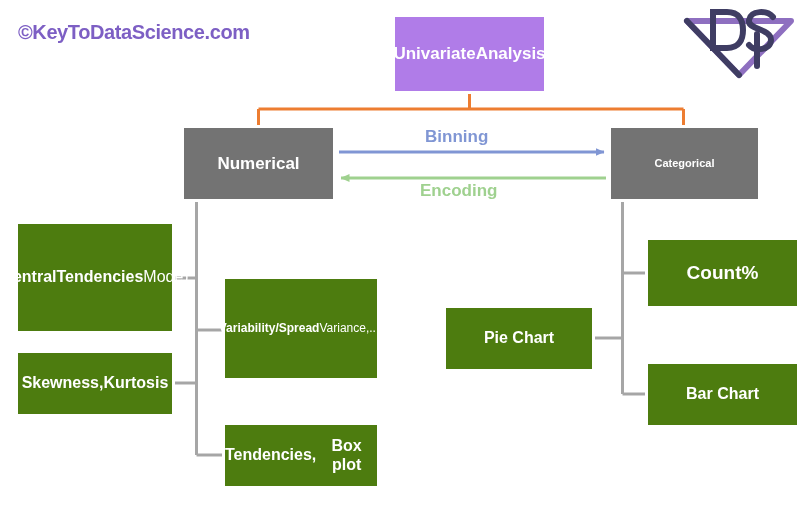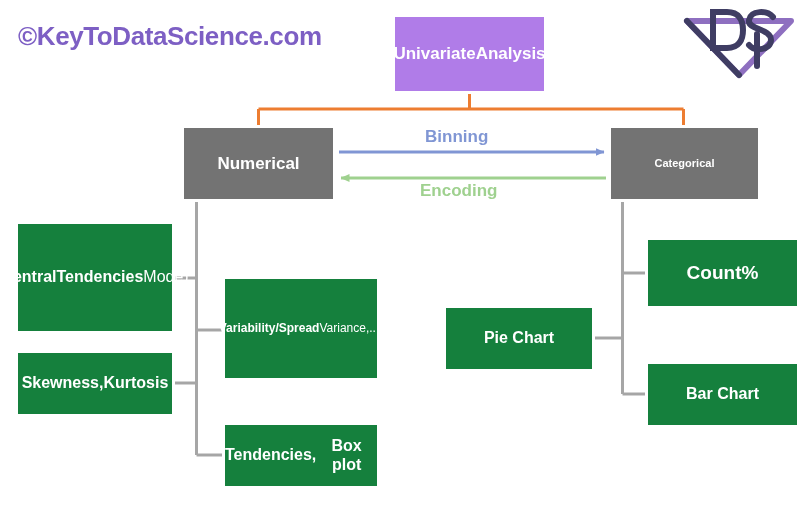--- a/index.html
+++ b/index.html
@@ -8,21 +8,21 @@
     background:#ffffff;
     font-family:"Liberation Sans", sans-serif;
     overflow:hidden;
     position:relative;
   }
   #canvas{position:absolute;inset:0;width:812px;height:507px;}
 
   
   .watermark{
     position:absolute;left:18px;top:21px;
-    font-size:26px;font-weight:bold;
+    font-size:20px;font-weight:bold;
     color:#7d5fc4;
     letter-spacing:-0.4px;
     white-space:nowrap;
     user-select:none;
   }
 
   
   .logo{position:absolute;left:679px;top:4px;width:120px;height:76px;}
 
   
@@ -35,21 +35,21 @@
     text-align:center;
     color:#ffffff;
     line-height:1.16;
     z-index:5;
   }
   .node .ttl{font-weight:bold;}
   .node .sub{font-weight:normal;}
 
   .node.root{ background:#b07ce8; }
   .node.branch{ background:#737373; }
-  .node.leaf{ background:#15803d; }
+  .node.leaf{ background:#4d7c0f; }
 
   
   #node-univariate{ left:392px; top:14px;  width:155px; height:80px;  font-size:17px; }
   #node-numerical{  left:181px; top:125px; width:155px; height:77px;  font-size:17px; }
   #node-categorical{left:608px; top:125px; width:153px; height:77px;  font-size:11px; }
 
   #node-central{    left:15px;  top:221px; width:160px; height:113px; font-size:16px; }
   #node-skewness{   left:15px;  top:350px; width:160px; height:67px;  font-size:16px; }
   #node-variability{left:222px; top:276px; width:158px; height:105px; font-size:12px; }
   #node-histogram{  left:222px; top:422px; width:158px; height:67px;  font-size:16px; }

